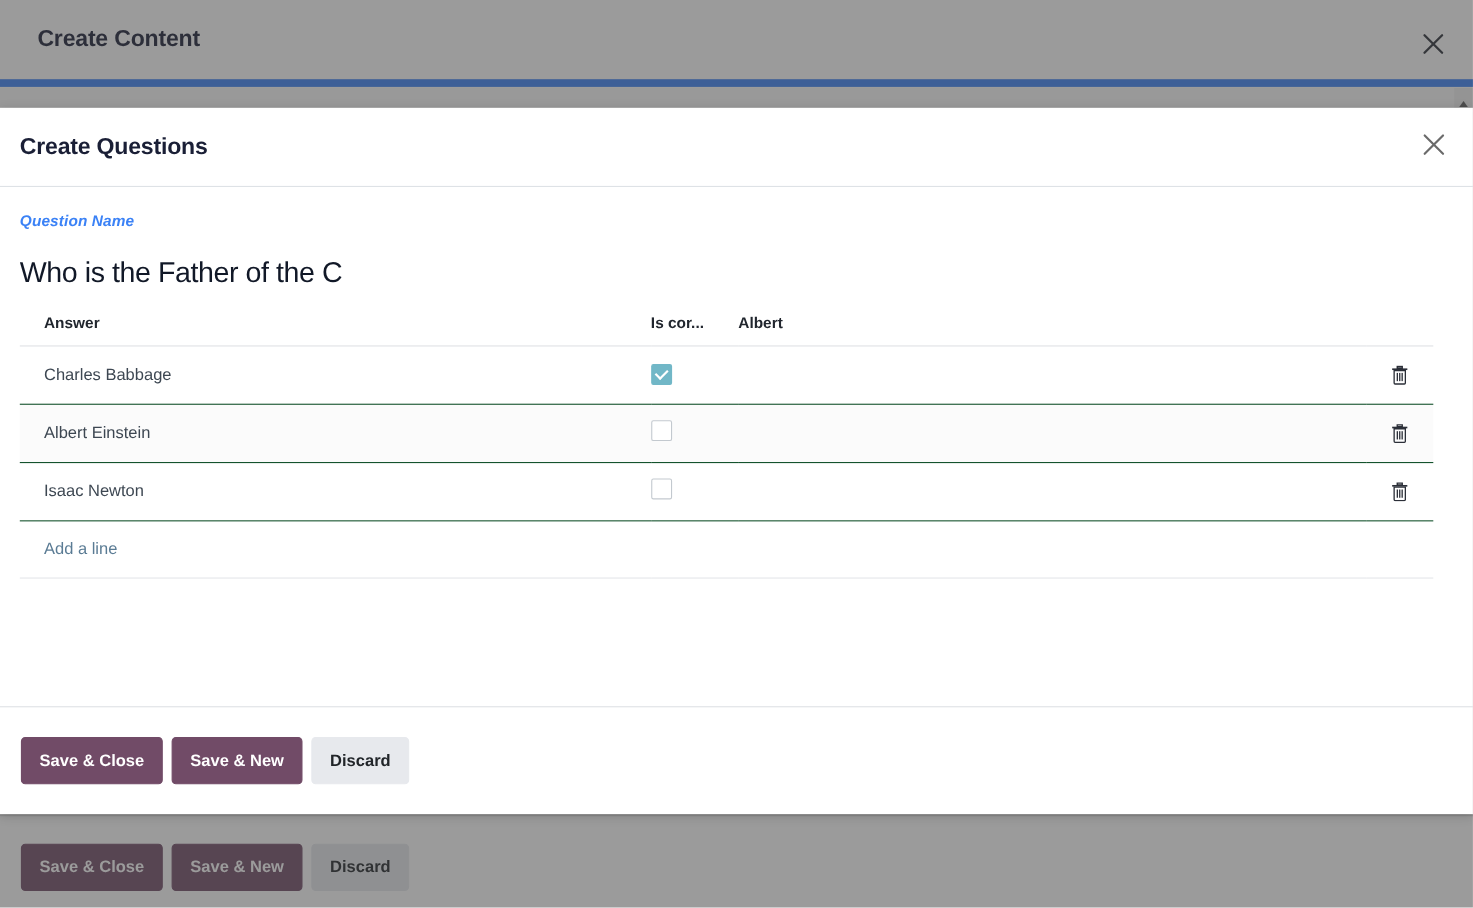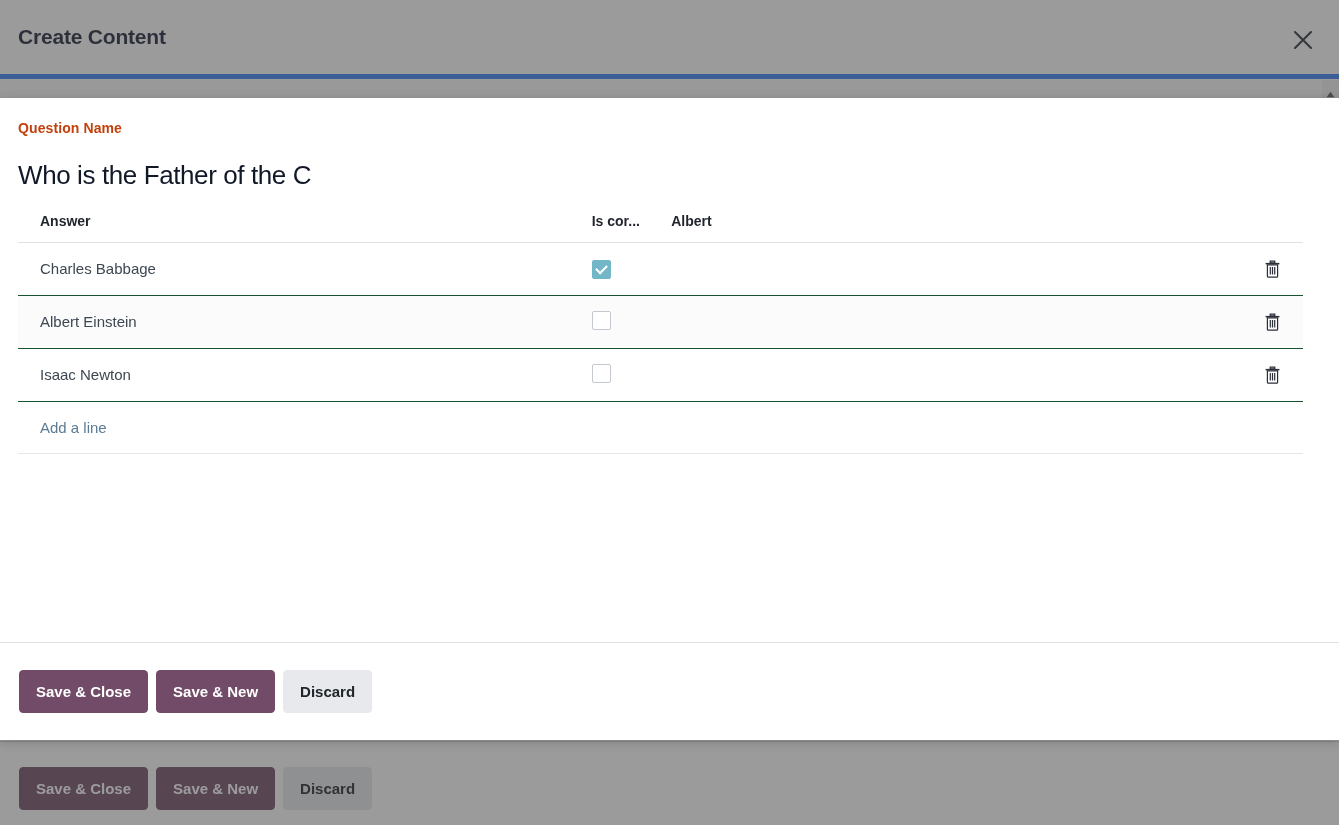--- a/index.html
+++ b/index.html
@@ -16,24 +16,24 @@
     position: absolute;
     left: 0; top: 0;
     width: 1339px; height: 825px;
     background: #ffffff;
   }
   .bg-dialog-header {
     position: absolute;
     left: 0; top: 0;
     width: 1339px; height: 79px;
     background: #ffffff;
-    border-bottom: 5px solid #3b82f6;
+    border-bottom: 7px solid #3b82f6;
     display: flex;
     align-items: center;
-    padding: 0 18px;
+    padding: 0 34px;
   }
   .bg-dialog-title {
     font-size: 21px;
     font-weight: bold;
     color: #1a1f36;
     letter-spacing: -0.2px;
   }
   .bg-close {
     position: absolute;
     right: 14px; top: 18px;
@@ -117,22 +117,23 @@
     cursor: pointer;
   }
 
   .modal-body {
     padding: 22px 18px 0 18px;
     height: 472px;
   }
   .field-label {
     font-size: 14px;
     font-weight: bold;
-    color: #c2410c;
+    color: #3b82f6;
     letter-spacing: 0.1px;
+    font-style: italic;
   }
   .question-input {
     display: block;
     border: none;
     outline: none;
     width: 100%;
     margin-top: 24px;
     padding: 0;
     font-family: "Liberation Sans", sans-serif;
     font-size: 26px;
@@ -292,20 +293,30 @@
     </div>
   </div>
 
   <div class="bg-bottom-edge"></div>
 </div>
 
 <div id="scrim"></div>
 
 <div id="modal">
 
+  <div class="modal-header">
+    <div class="modal-title">Create Questions</div>
+    <div class="modal-close">
+      <span>
+        <svg width="25" height="25" viewBox="0 0 24 24" aria-hidden="true">
+          <path d="M4 4 L20 20 M20 4 L4 20" stroke="#6b6b6b" stroke-width="1.9" fill="none" stroke-linecap="round"></path>
+        </svg>
+      </span>
+    </div>
+  </div>
 
   <div class="modal-body">
 
     <div class="field-label">Question Name</div>
 
     <input class="question-input" type="text" value="Who is the Father of the C" style="">
 
     <table class="answers-table">
       <colgroup>
         <col class="col-answer">

